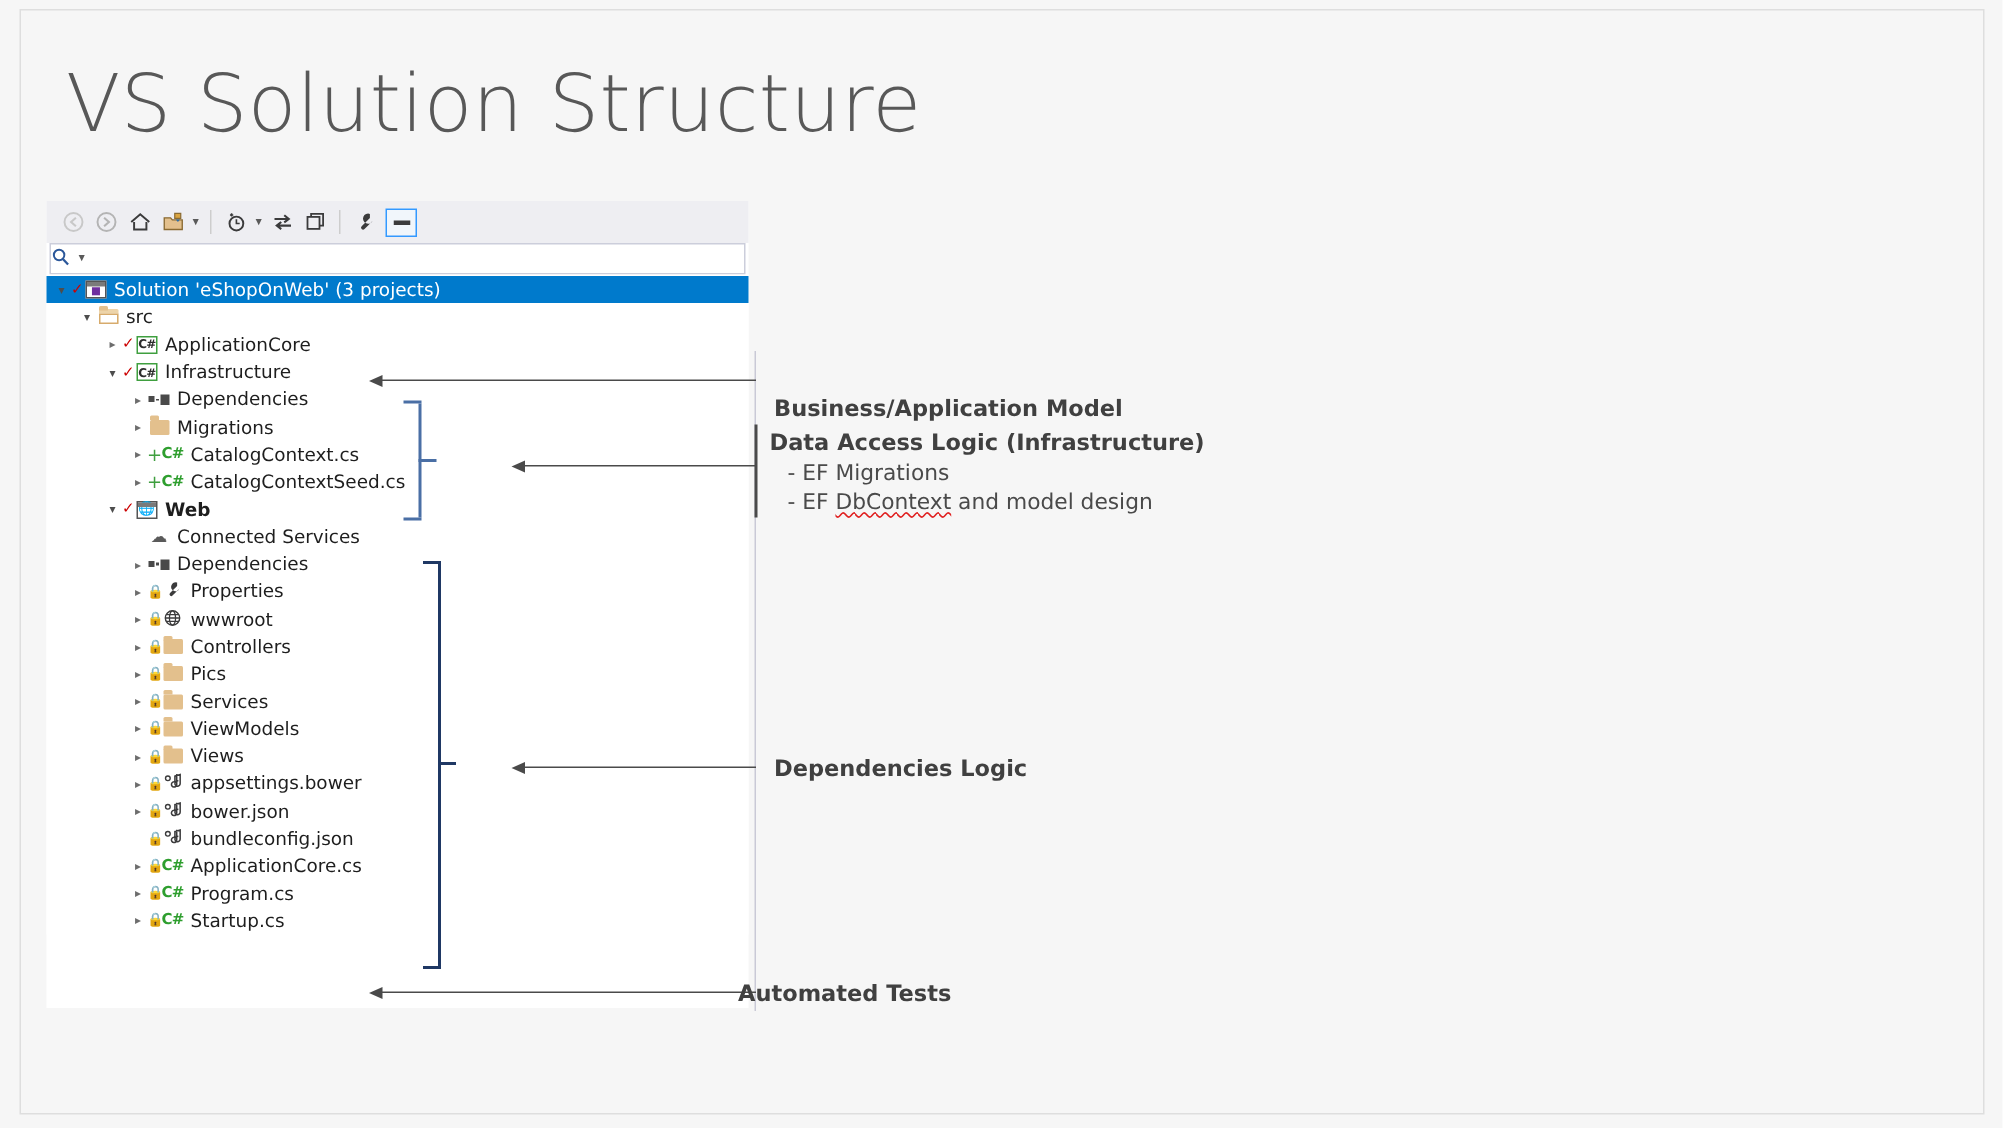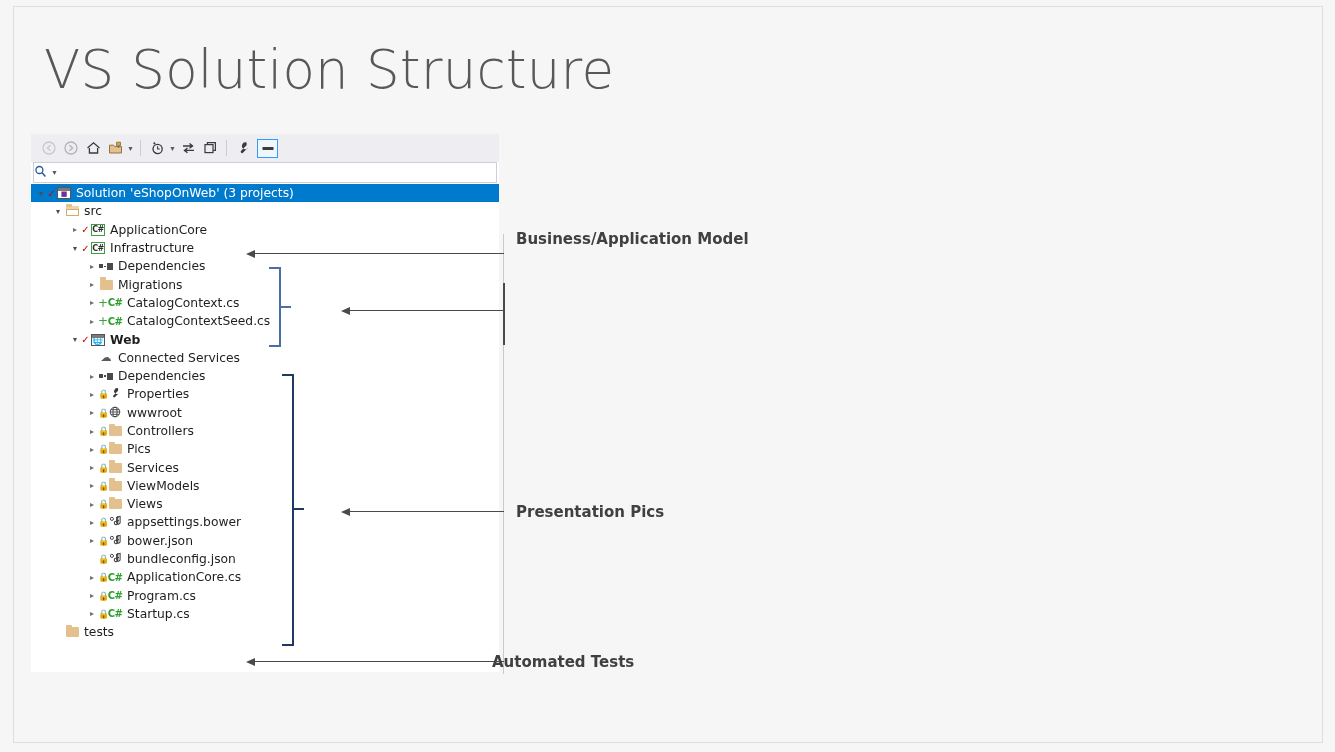--- a/index.html
+++ b/index.html
@@ -517,27 +517,20 @@
           </span>
           <span class="label">Program.cs</span>
         </div>
         <div class="row" style="padding-left: 55px;">
           <span class="expander">▸</span>
           <span class="lock">🔒</span>
           <span class="ico">
             <span class="cs-plain">C#</span>
           </span>
           <span class="label">Startup.cs</span>
-        </div>
-        <div class="row" style="padding-left: 21px;">
-          <span class="expander"></span>
-          <span class="ico">
-            <span class="folder"></span>
-          </span>
-          <span class="label">tests</span>
         </div>
       </div>
 
     <div class="bracket lt" style="left:226px;top:133px;width:30px;height:80px;">
       <div class="vl" style="left:22px;top:2px;height:76px;"></div>
       <div class="hl" style="left:12px;top:0px;width:12px;"></div>
       <div class="hl" style="left:12px;top:78px;width:12px;"></div>
       <div class="hl" style="left:22px;top:39px;width:12px;"></div>
     </div>
 
@@ -562,19 +555,28 @@
   </div>
   <div class="arrow" style="left:341px;top:506px;width:163px;">
     <div class="head"></div>
       <div class="shaft" style="width:155px;"></div>
   </div>
   <div class="arrow" style="left:246px;top:656px;width:258px;">
     <div class="head"></div>
       <div class="shaft" style="width:250px;"></div>
   </div>
 
-  <div class="anno anno-title" style="left:516px;top:230px;">Business/Application Model</div>
-
-
-  <div class="anno anno-title" style="left:516px;top:503px;">Presentation Pics</div>
+  <div class="anno anno-title" style="left:516px;top:263px;">Business/Application Model</div>
+
+  <div class="anno" style="left:513px;top:286px;">
+    <div class="anno-title">Data Access Logic (Infrastructure)</div>
+    <div class="anno-sub" style="margin-top:4px;padding-left:12px;">
+      <span>-  EF </span><span>Migrations</span>
+    </div>
+    <div class="anno-sub" style="margin-top:3px;padding-left:12px;">
+      <span>-  EF </span><span class="squiggle">DbContext</span><span> and model design</span>
+    </div>
+  </div>
+
+  <div class="anno anno-title" style="left:516px;top:503px;">Dependencies Logic</div>
 
   <div class="anno anno-title" style="left:492px;top:653px;">Automated Tests</div>
 </div>
 
 </body></html>

